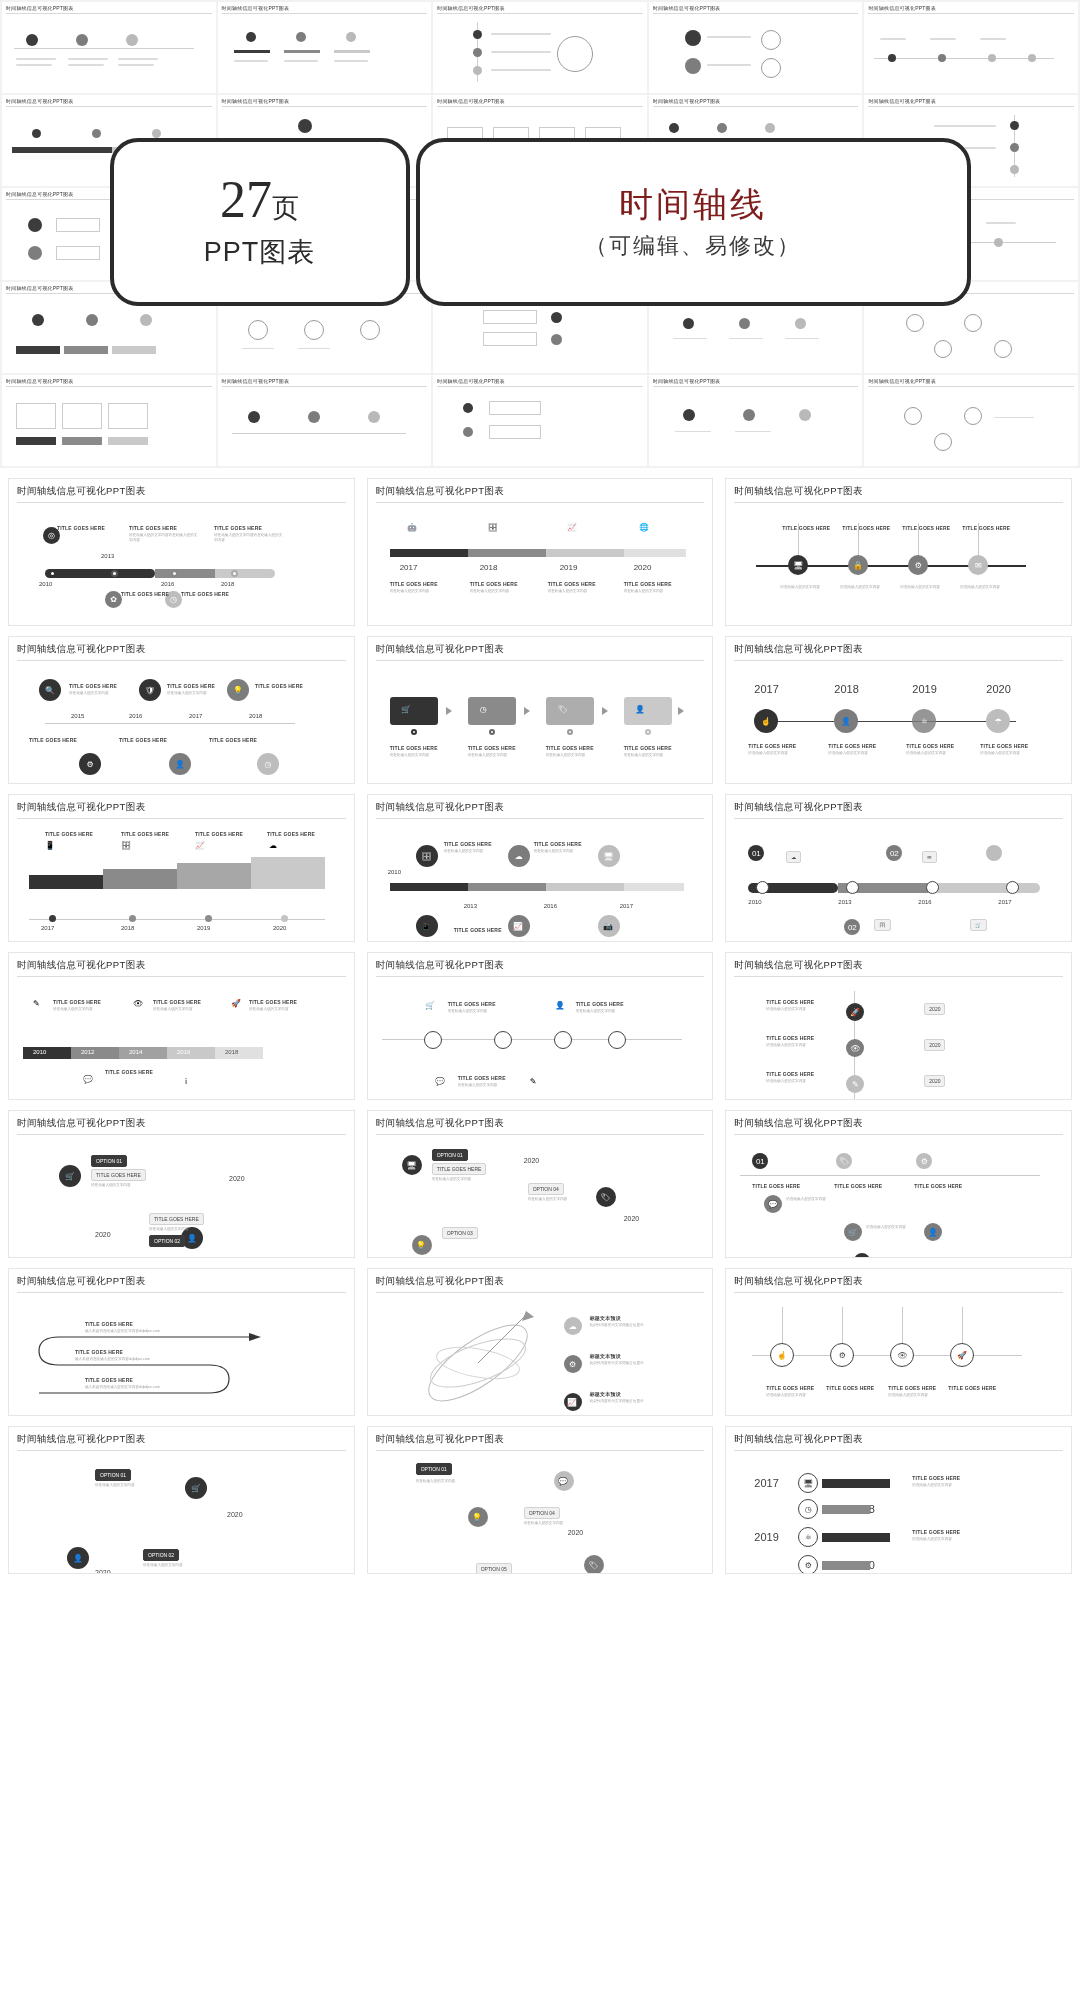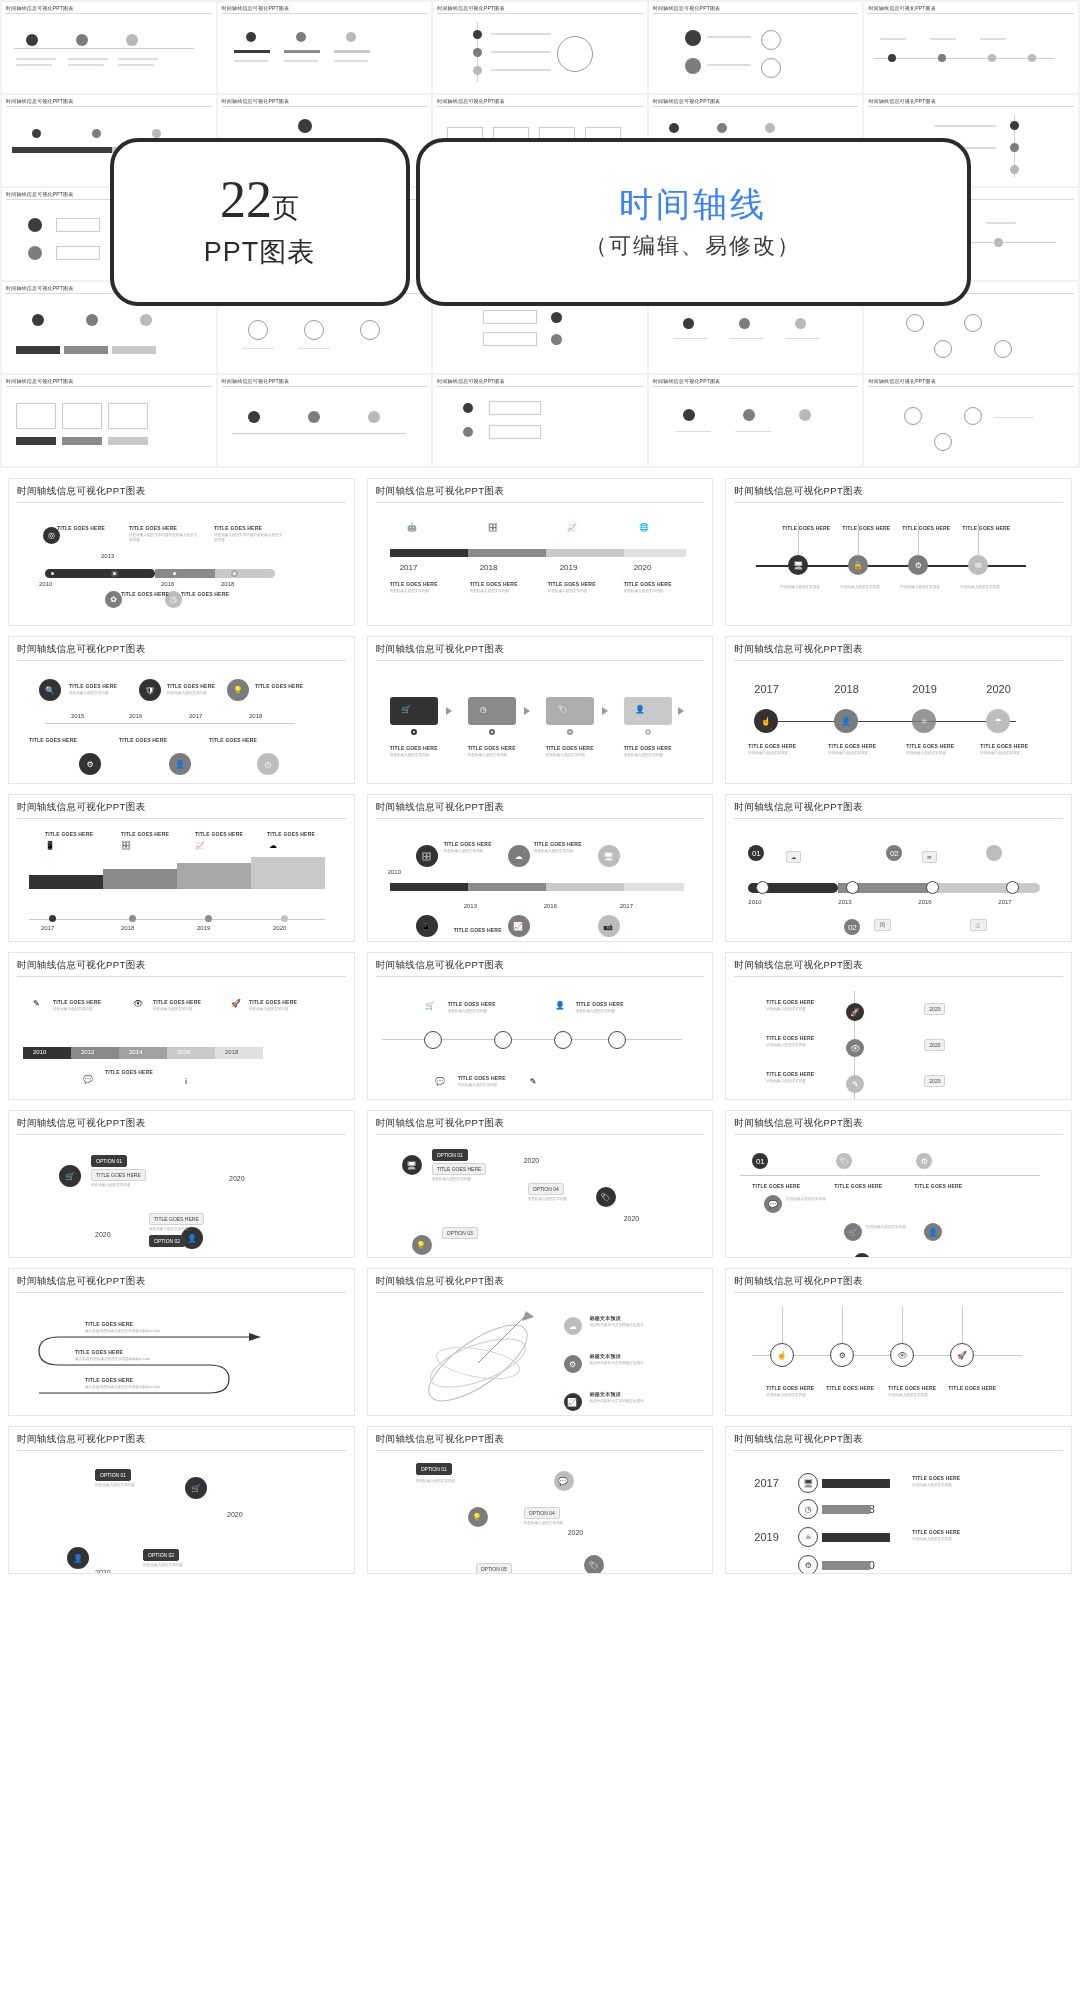--- a/index.html
+++ b/index.html
@@ -94,21 +94,21 @@
   }
   .big-count .unit { font-size: 27px; }
   .sub-count {
     font-size: 27px;
     color: #2b2b2b;
     margin-top: 8px;
     letter-spacing: 1px;
   }
   .hero-line1 {
     font-size: 34px;
-    color: #3b82f6;
+    color: #7f1d1d;
     letter-spacing: 3px;
     line-height: 1.25;
   }
   .hero-line2 {
     font-size: 34px;
     color: #1d1d1d;
     letter-spacing: 3px;
     line-height: 1.25;
   }
   .hero-sub {
@@ -529,21 +529,21 @@
         <div class="mring" style="left:40px;top:20px;width:18px;height:18px;"></div>
         <div class="mring" style="left:100px;top:20px;width:18px;height:18px;"></div>
         <div class="mring" style="left:70px;top:46px;width:18px;height:18px;"></div>
         <div class="mtxt" style="left:130px;top:30px;width:40px;"></div>
       </div>
     </div>
 
     <div class="callouts">
       <div class="bubble bubble-left">
         <div class="big-count">
-          <span>22</span><span class="unit">页</span>
+          <span>27</span><span class="unit">页</span>
         </div>
         <div class="sub-count">PPT图表</div>
       </div>
       <div class="bubble bubble-right">
         <div class="hero-line1">时间轴线</div>
         <div class="hero-sub">（可编辑、易修改）</div>
       </div>
     </div>
   </div>
 

